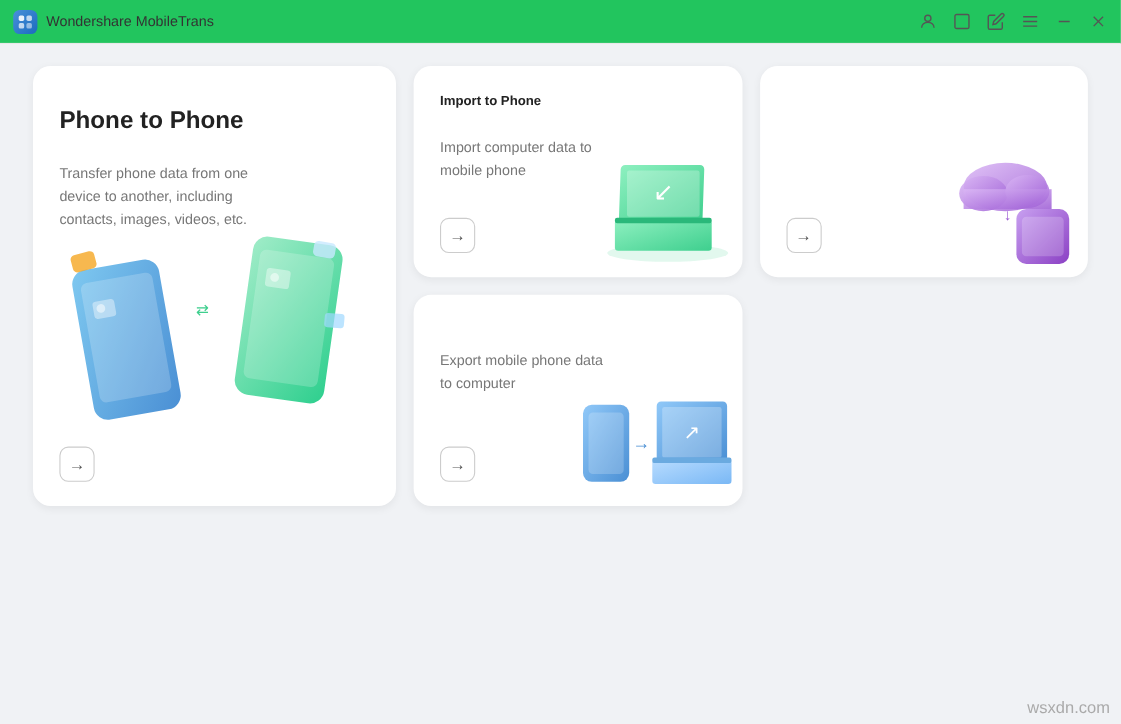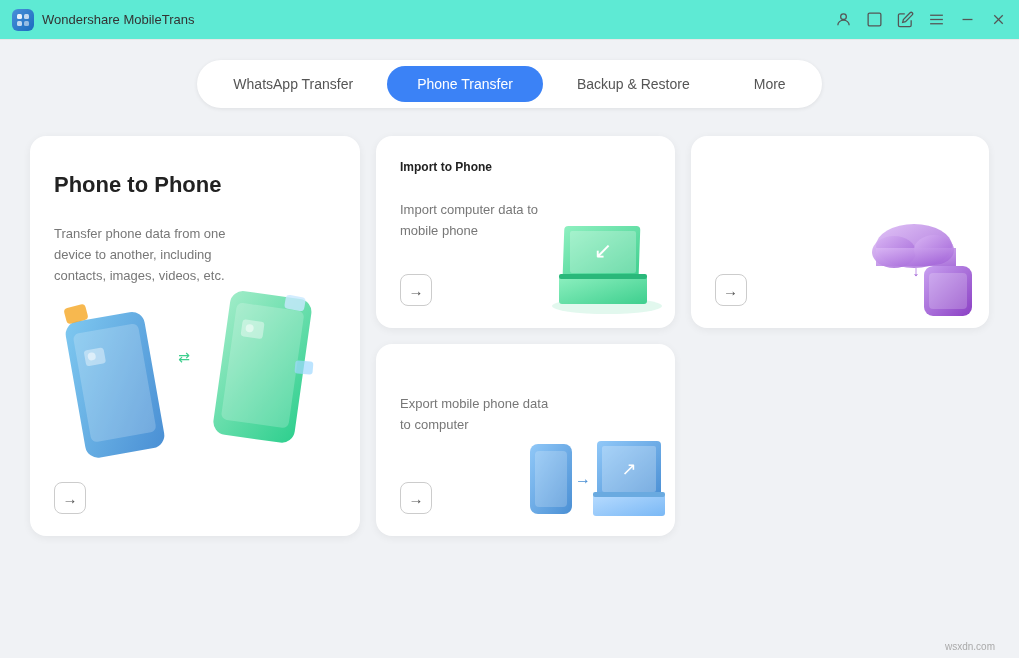--- a/index.html
+++ b/index.html
@@ -9,21 +9,21 @@
       font-family: -apple-system, BlinkMacSystemFont, 'Segoe UI', sans-serif;
       background: #f0f2f5;
       overflow: hidden;
       position: relative;
     }
 
     
     .titlebar {
       width: 100%;
       height: 40px;
-      background: #5eead4;
+      background: #22c55e;
       display: flex;
       align-items: center;
       padding: 0 12px;
       border-bottom: 1px solid #e8e8e8;
       position: relative;
     }
     .app-logo {
       width: 22px;
       height: 22px;
       border-radius: 6px;
@@ -147,22 +147,22 @@
       position: absolute;
       bottom: 22px;
       left: 24px;
       color: #555;
       font-size: 15px;
     }
 
     .watermark {
       position: absolute;
       bottom: 6px;
-      right: 24px;
-      font-size: 10px;
+      right: 10px;
+      font-size: 15px;
       color: #aaa;
     }
   </style>
 </head>
 <body>
 
 <div class="titlebar">
   <div class="app-logo">
     <svg width="14" height="14" viewBox="0 0 14 14" fill="none">
       <rect x="1" y="1" width="5" height="5" rx="1.5" fill="white" opacity="0.9"></rect>
@@ -206,28 +206,20 @@
       <svg width="17" height="17" viewBox="0 0 24 24" fill="none" stroke="#555" stroke-width="1.8">
         <line x1="18" y1="6" x2="6" y2="18"></line>
           <line x1="6" y1="6" x2="18" y2="18"></line>
       </svg>
     </span>
   </div>
 </div>
 
 <div class="main-content">
 
-  <div class="tab-nav">
-    <div class="tab-bar">
-      <div class="tab-item">WhatsApp Transfer</div>
-      <div class="tab-item active">Phone Transfer</div>
-      <div class="tab-item">Backup &amp; Restore</div>
-      <div class="tab-item">More</div>
-    </div>
-  </div>
 
   <div class="cards-grid">
 
     <div class="card card-large">
       <div class="card-title">Phone to Phone</div>
       <div class="card-desc">Transfer phone data from one device to another, including contacts, images, videos, etc.</div>
 
       <div style="position:absolute; bottom:55px; left:15px; right:15px; height:230px;">
         <svg width="290" height="230" viewBox="0 0 290 230" xmlns="http://www.w3.org/2000/svg">
 

